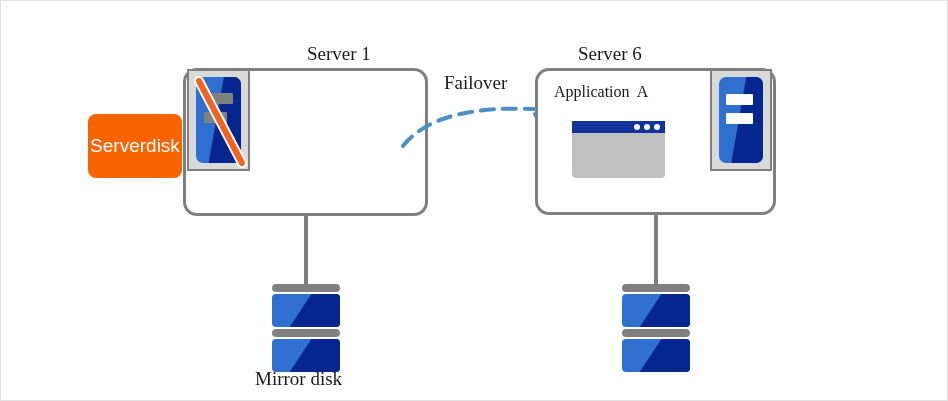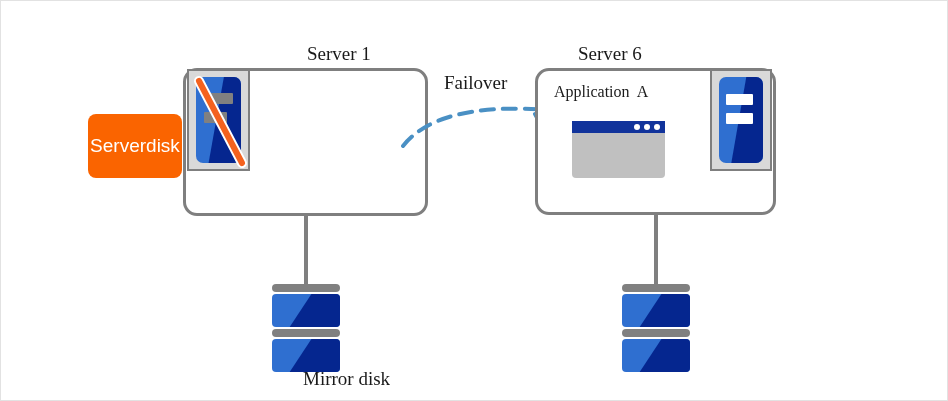--- a/index.html
+++ b/index.html
@@ -26,21 +26,21 @@
     color: #1a1a1a;
     font-size: 19px;
     line-height: 22px;
     white-space: pre;
     font-family: Liberation Serif, serif;
   }
   .label-server1 { left: 306px; top: 42px; }
   .label-server2 { left: 577px; top: 42px; }
   .label-failover { left: 443px; top: 71px; }
   .label-appa   { left: 553px; top: 80px; font-size: 16px; }
-  .label-mirror { left: 254px; top: 367px; margin-left: 48px; }
+  .label-mirror { left: 254px; top: 367px; }
 
   
   .badge {
     left: 64px; top: 113px;
     width: 94px; height: 64px;
     background: #fa6400;
     border-radius: 8px;
     display: flex;
     flex-direction: row;
     align-items: center;

